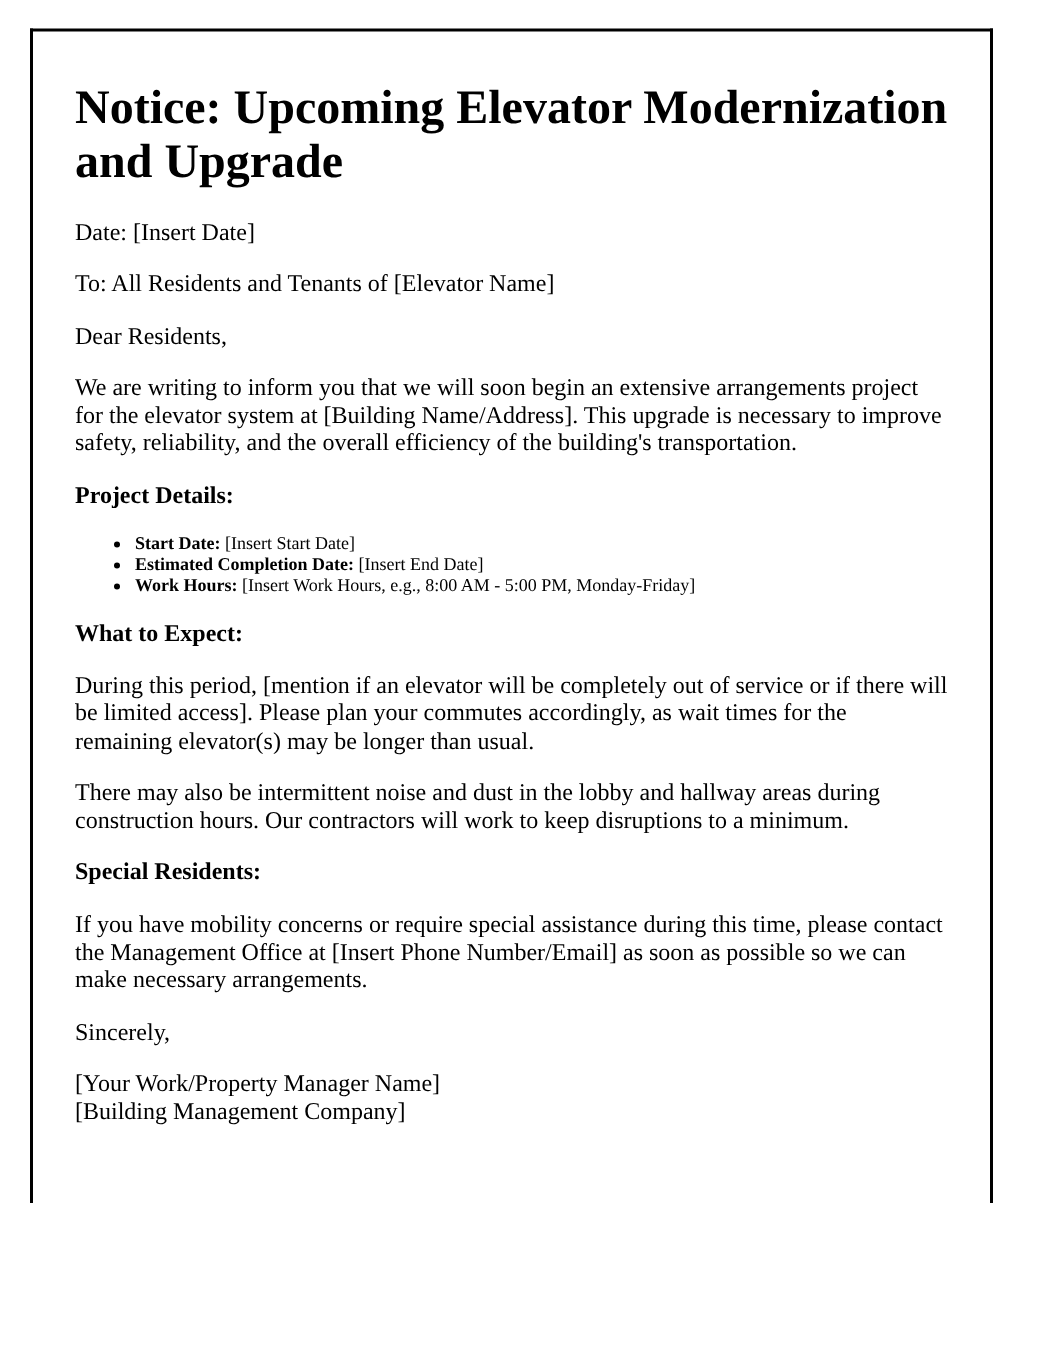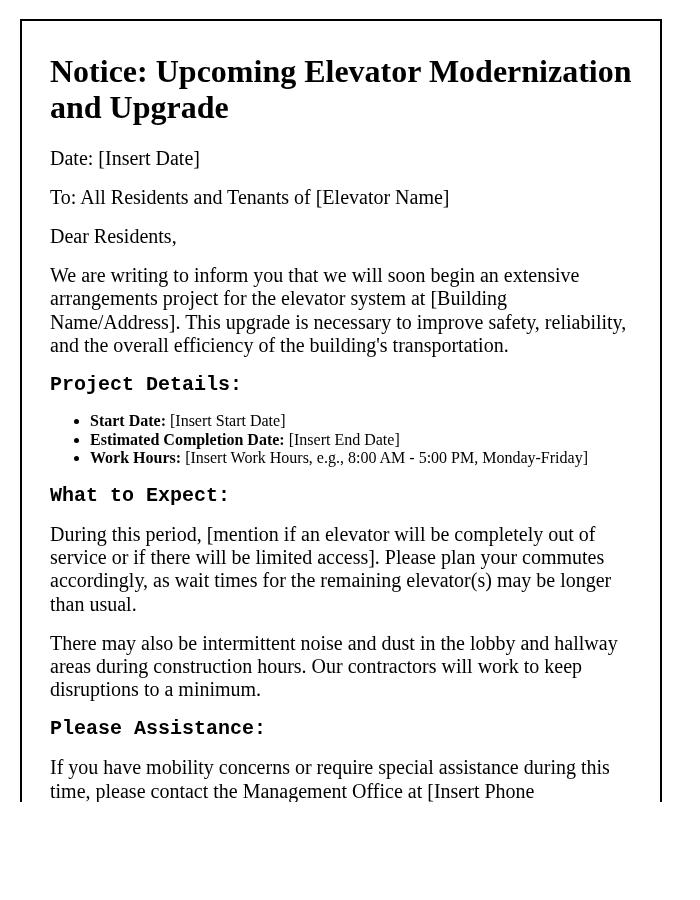--- a/index.html
+++ b/index.html
@@ -29,32 +29,31 @@
     overflow: hidden;
     background: #ffffff;
   }
   .letter h1 {
     font-size: 32px;
     font-weight: bold;
     line-height: 1.12;
     margin: 21px 0;
   }
   .letter p {
-    font-size: 20px;
+    font-size: 16px;
     line-height: 1.16;
     margin: 16px 0;
   }
   .letter p.bold {
     font-weight: bold;
-    font-family: Liberation Mono, monospace;
   }
   .letter ul {
     margin: 16px 0;
     padding-left: 40px;
-    font-size: 16px;
+    font-size: 12px;
     line-height: 1.16;
   }
   .letter li {
     margin: 0;
   }
 </style>
 </head>
 <body>
 
 <div class="viewport">
@@ -77,21 +76,21 @@
       <li><strong>Estimated Completion Date:</strong> <span>[Insert End Date]</span></li>
       <li><strong>Work Hours:</strong> <span>[Insert Work Hours, e.g., 8:00 AM - 5:00 PM, Monday-Friday]</span></li>
     </ul>
 
     <p class="bold">What to Expect:</p>
 
     <p>During this period, [mention if an elevator will be completely out of service or if there will be limited access]. Please plan your commutes accordingly, as wait times for the remaining elevator(s) may be longer than usual.</p>
 
     <p>There may also be intermittent noise and dust in the lobby and hallway areas during construction hours. Our contractors will work to keep disruptions to a minimum.</p>
 
-    <p class="bold">Please Assistance:</p>
+    <p class="bold">Special Residents:</p>
 
     <p>If you have mobility concerns or require special assistance during this time, please contact the Management Office at [Insert Phone Number/Email] as soon as possible so we can make necessary arrangements.</p>
 
 
     <p>Sincerely,</p>
 
     <p>
       <span>[Your Work/Property Manager Name]</span><br>
       <span>[Building Management Company]</span>
     </p>

